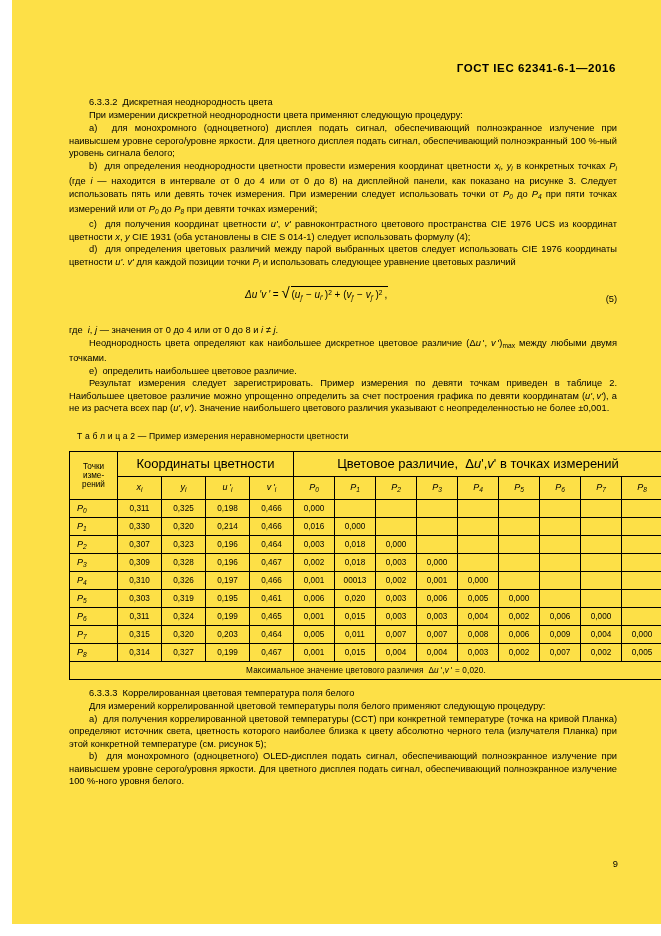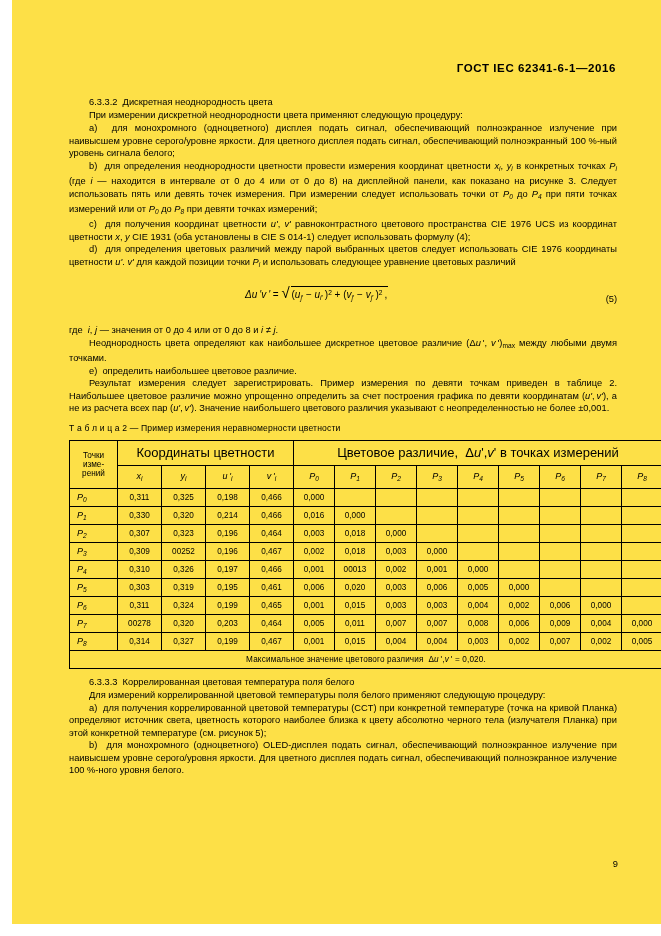--- a/index.html
+++ b/index.html
@@ -122,21 +122,21 @@
   .eqno {
     position: absolute;
     right: 0;
     top: 14px;
     font-size: 9.3px;
   }
 
   
   .table-caption {
     font-size: 8.6px;
-    margin: 0;
+    margin: 8px;
     letter-spacing: 0.15px;
   }
   .tbl-wrap {
     margin-top: 5px;
     width: 548px;
   }
   table.data {
     border-collapse: collapse;
     width: 548px;
     table-layout: fixed;
@@ -359,21 +359,21 @@
               <td class=""></td>
               <td class=""></td>
               <td class=""></td>
               <td class=""></td>
               <td class=""></td>
               <td class="thick-right"></td>
             </tr>
             <tr>
               <td class="rowlab thick-left hdr-vrule"><i>P</i><sub>3</sub></td>
               <td class="">0,309</td>
-              <td class="">00252</td>
+              <td class="">0,328</td>
               <td class="">0,196</td>
               <td class="hdr-vrule">0,467</td>
               <td class="">0,002</td>
               <td class="">0,018</td>
               <td class="">0,003</td>
               <td class="">0,000</td>
               <td class=""></td>
               <td class=""></td>
               <td class=""></td>
               <td class=""></td>
@@ -422,21 +422,21 @@
               <td class="">0,003</td>
               <td class="">0,003</td>
               <td class="">0,004</td>
               <td class="">0,002</td>
               <td class="">0,006</td>
               <td class="">0,000</td>
               <td class="thick-right"></td>
             </tr>
             <tr>
               <td class="rowlab thick-left hdr-vrule"><i>P</i><sub>7</sub></td>
-              <td class="">00278</td>
+              <td class="">0,315</td>
               <td class="">0,320</td>
               <td class="">0,203</td>
               <td class="hdr-vrule">0,464</td>
               <td class="">0,005</td>
               <td class="">0,011</td>
               <td class="">0,007</td>
               <td class="">0,007</td>
               <td class="">0,008</td>
               <td class="">0,006</td>
               <td class="">0,009</td>

